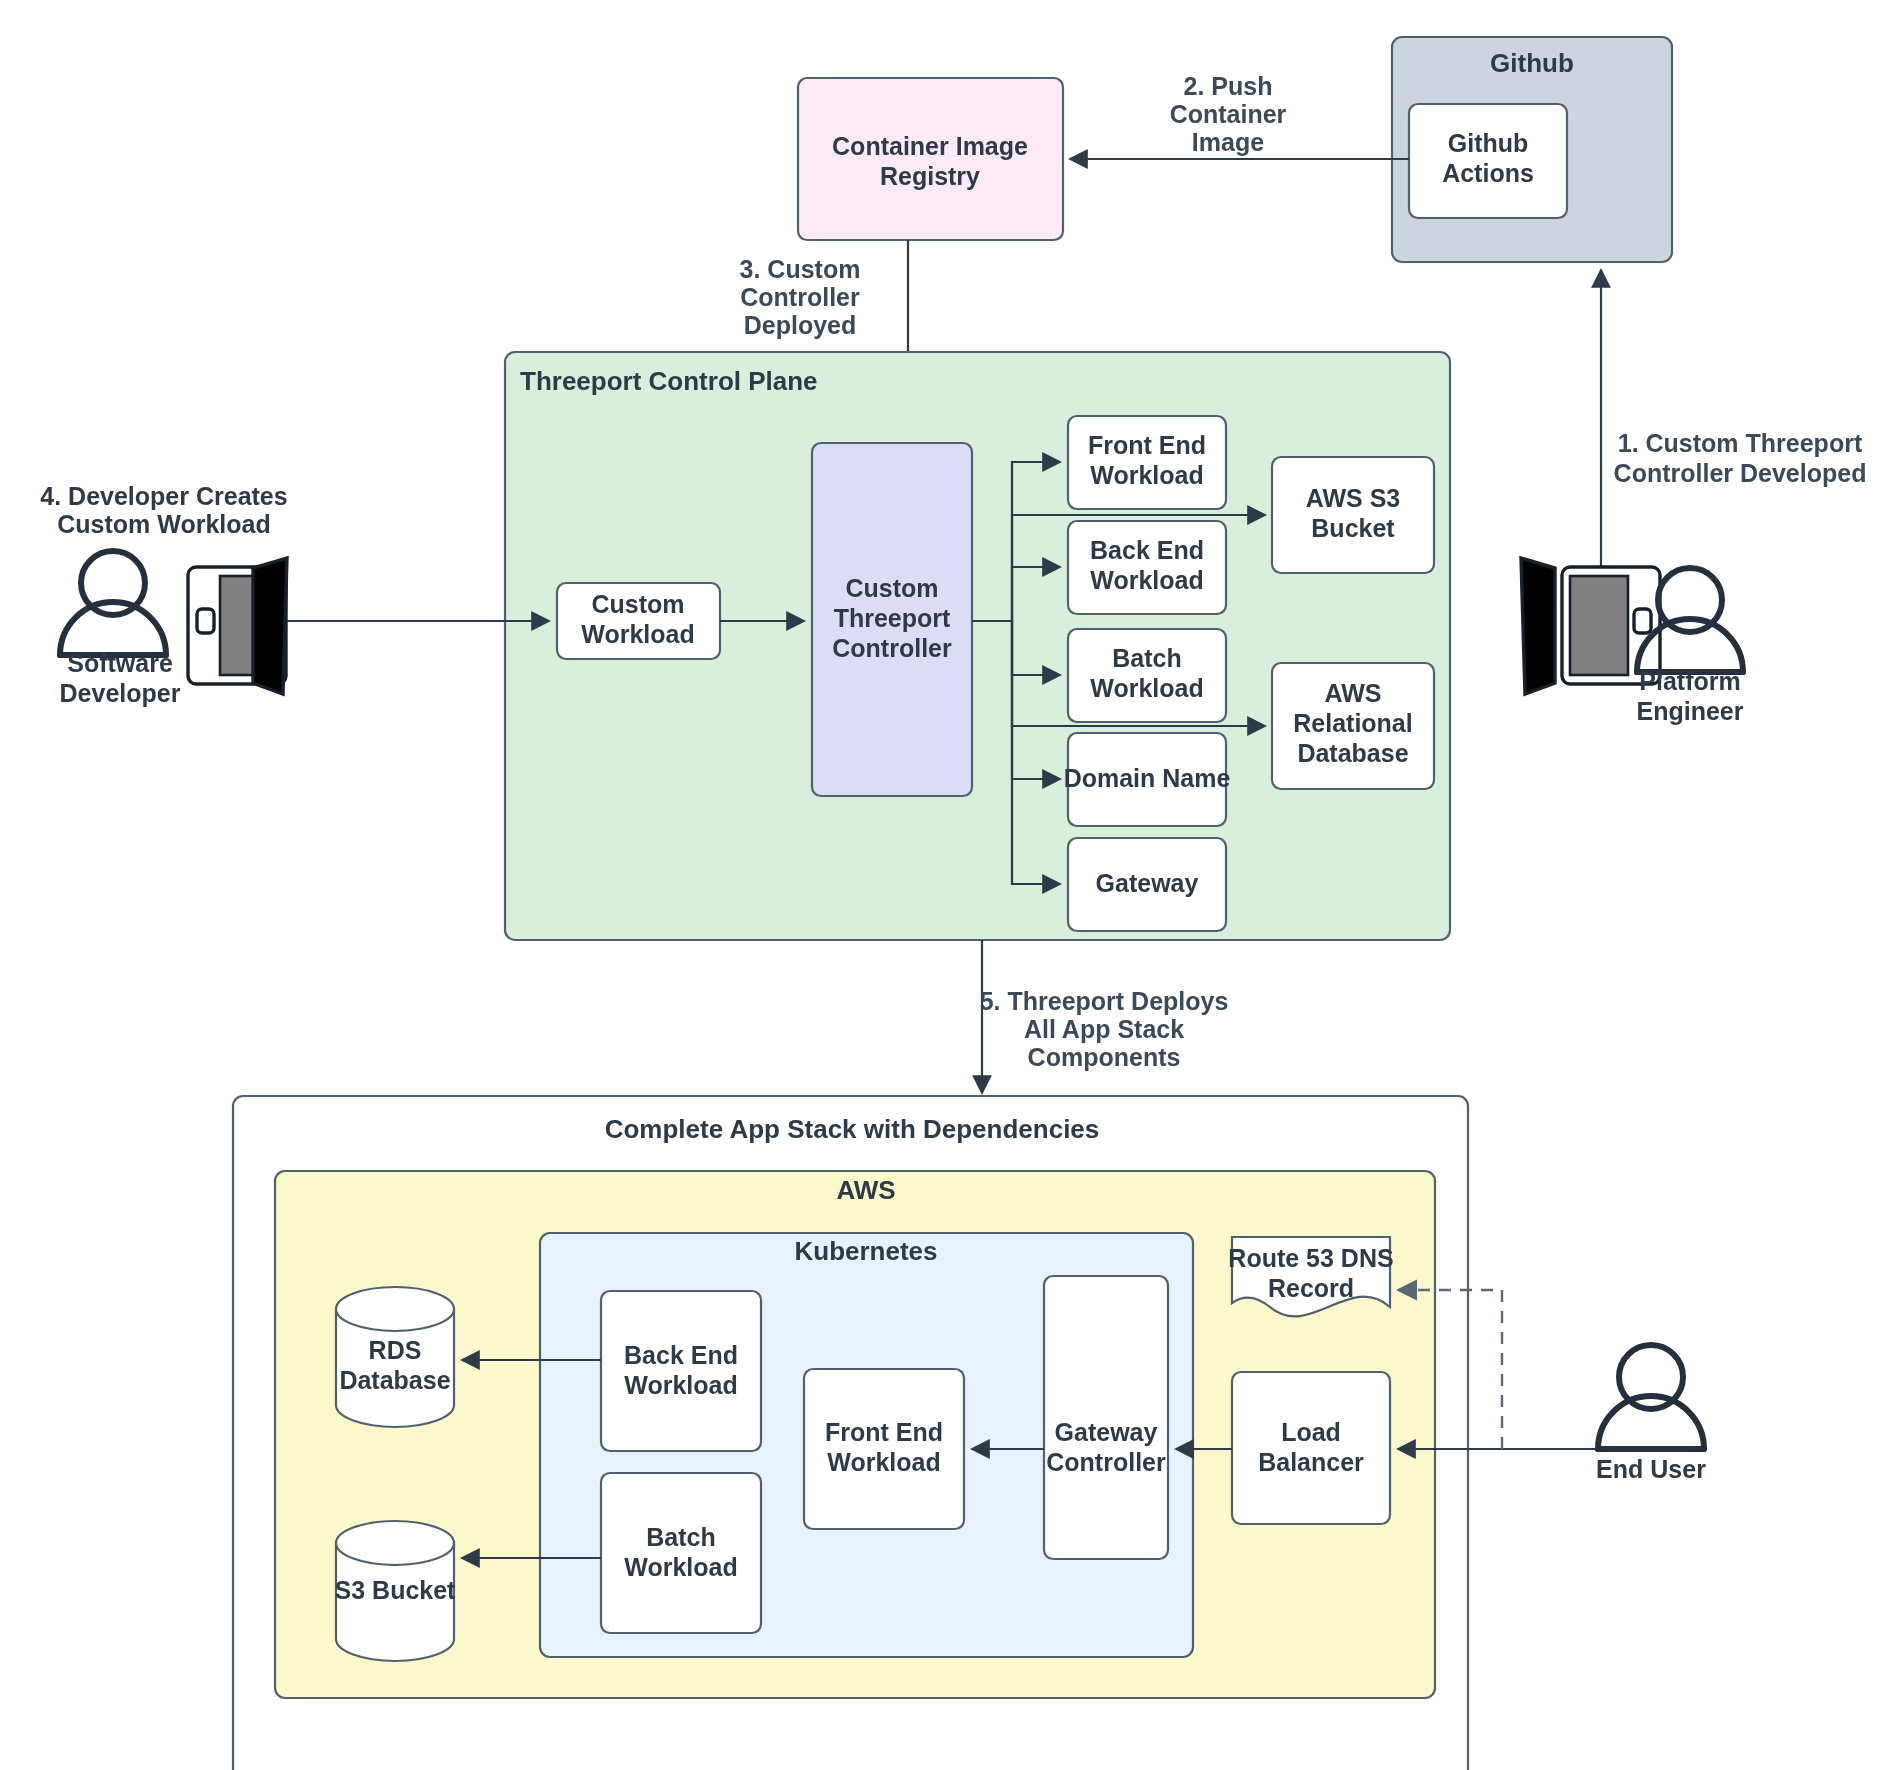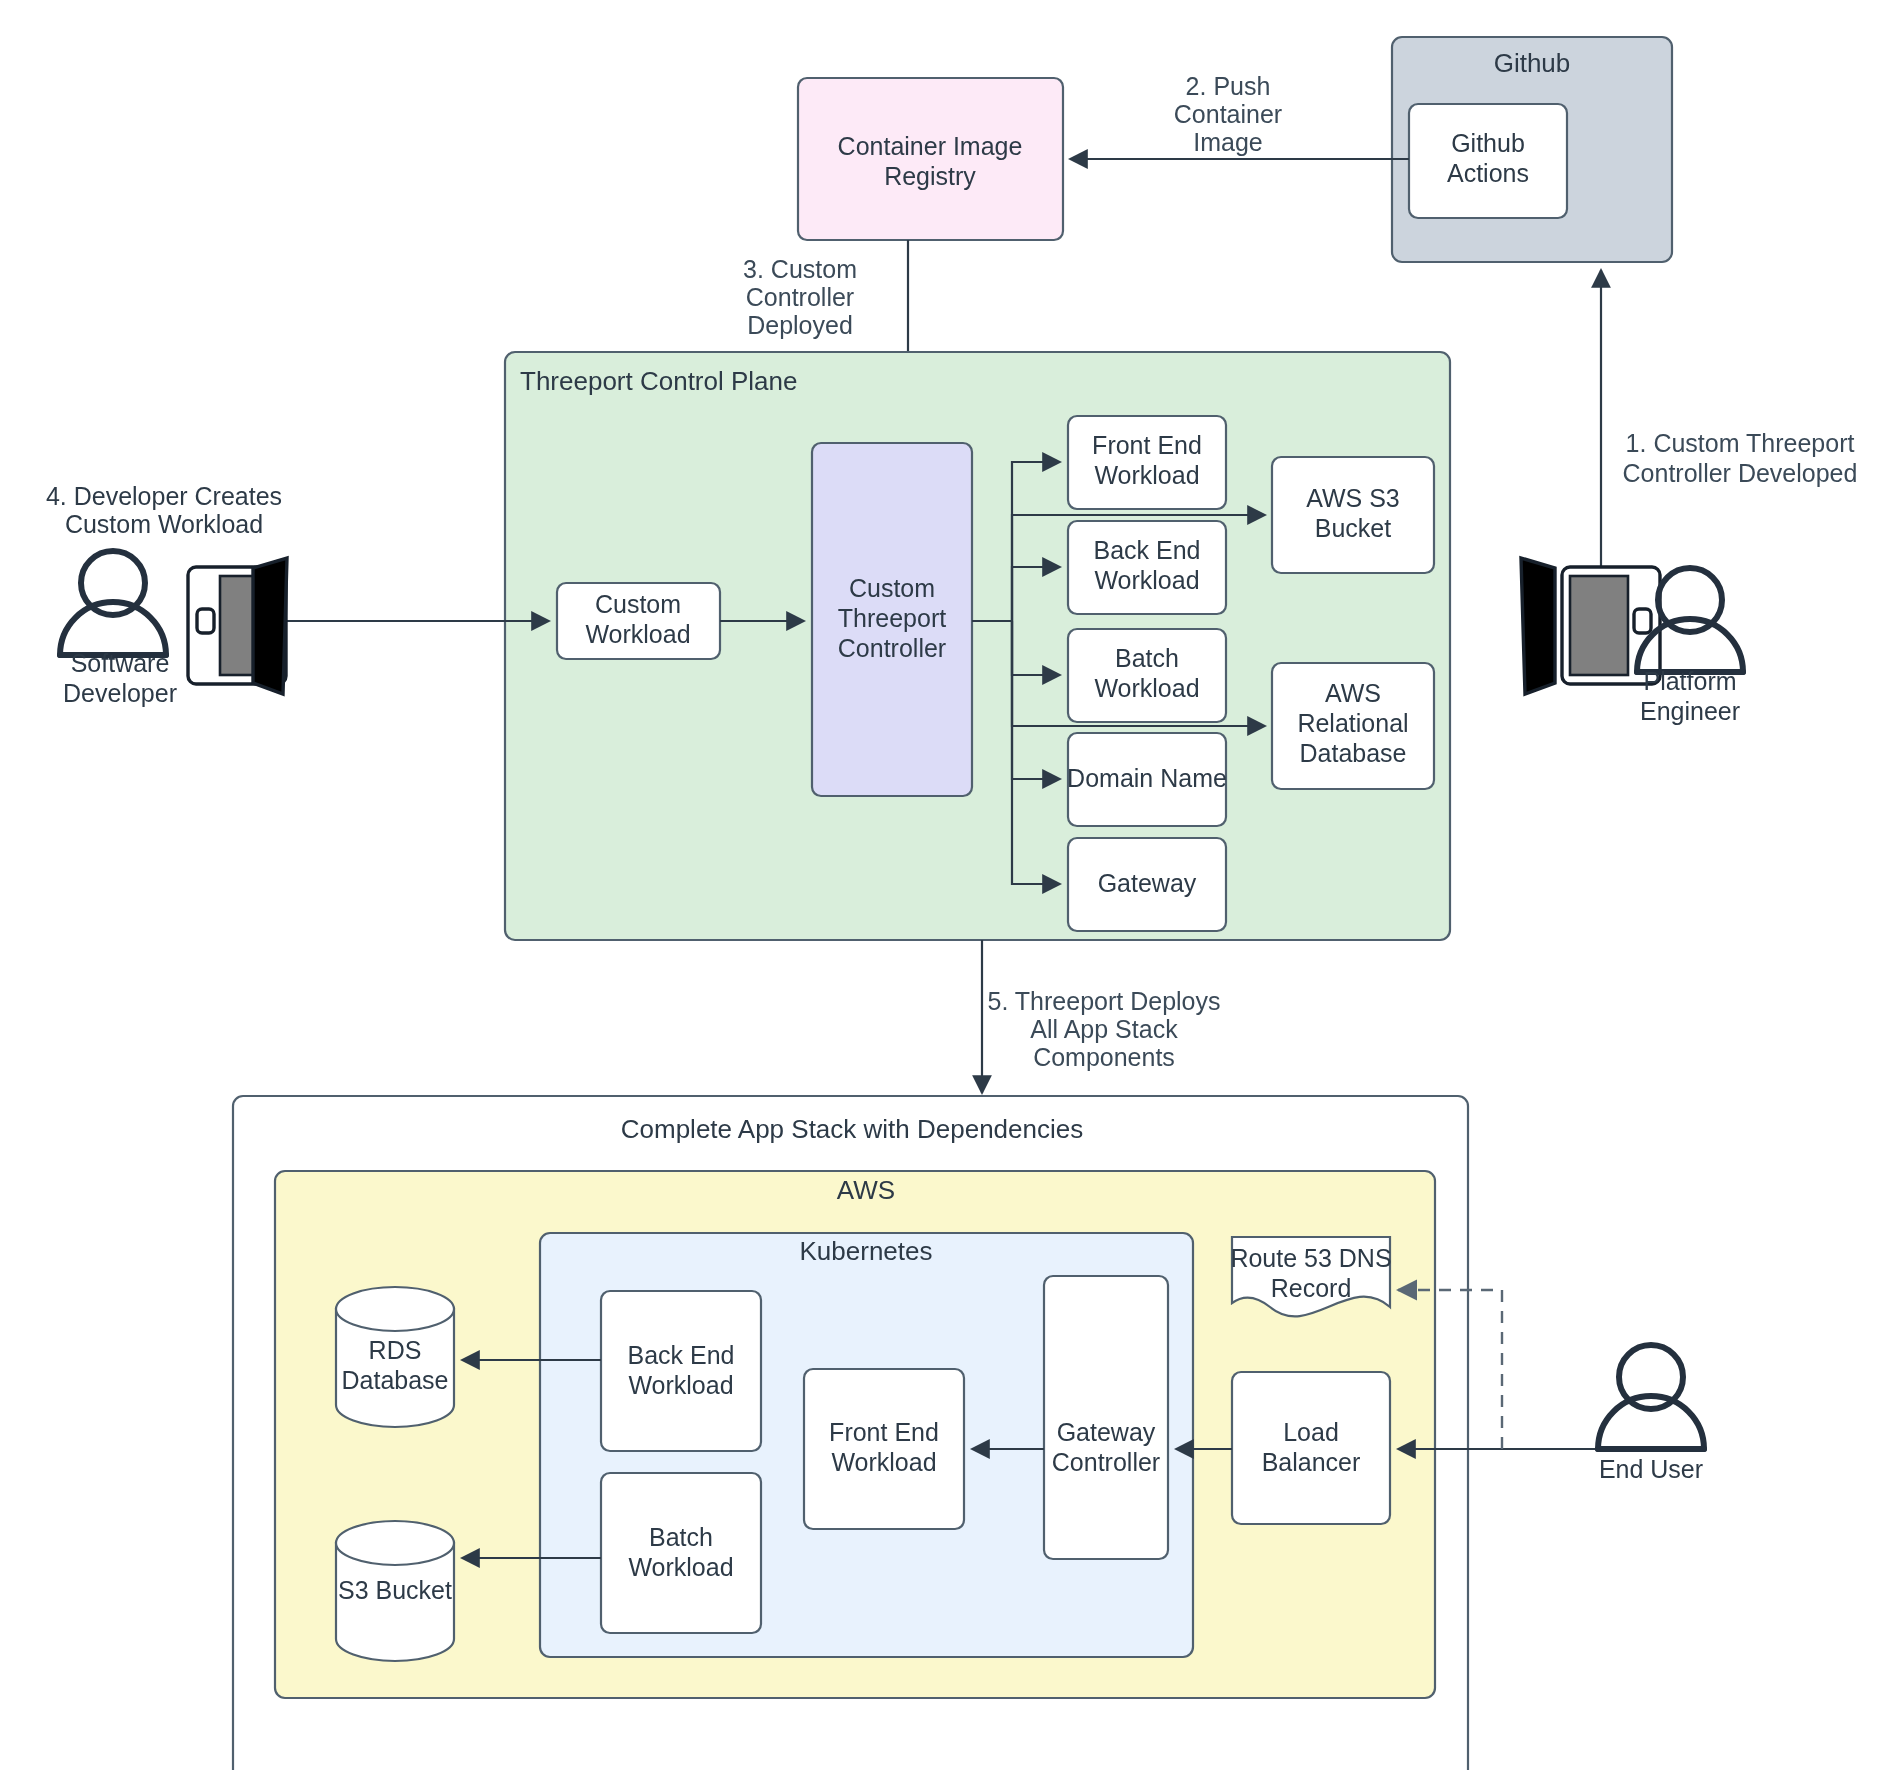--- a/index.html
+++ b/index.html
@@ -10,20 +10,21 @@
   body {
     font-family: "Liberation Sans", sans-serif;
     width: 1891px;
     height: 1770px;
     overflow: hidden;
   }
   #diagram-root {
     position: relative;
     width: 1626px;
     height: 1770px;
+    font-weight: bold;
   }
   svg#diagram {
     display: block;
     width: 1891px;
     height: 1770px;
   }
   .node-text {
     font-family: "Liberation Sans", sans-serif;
     font-size: 25px;
     fill: #2d3a47;

